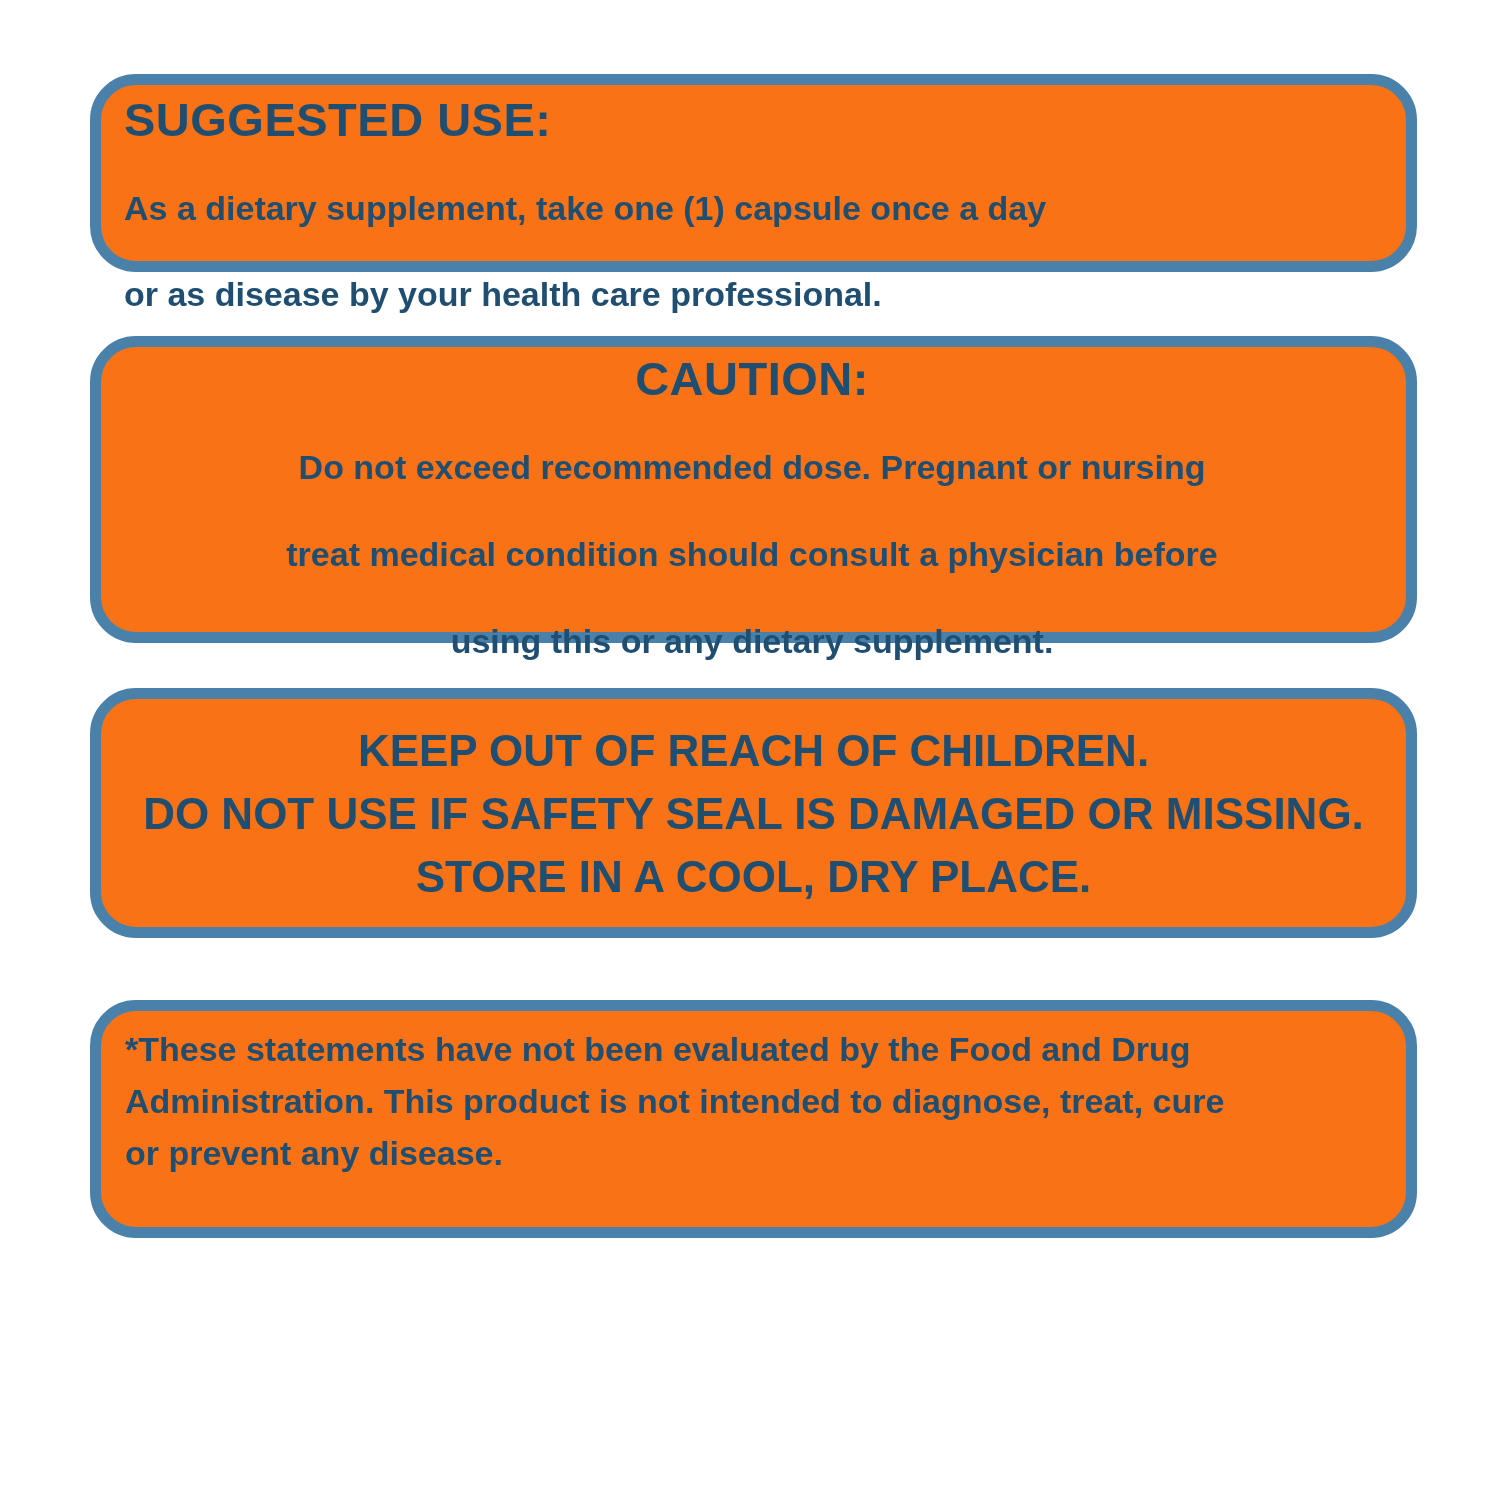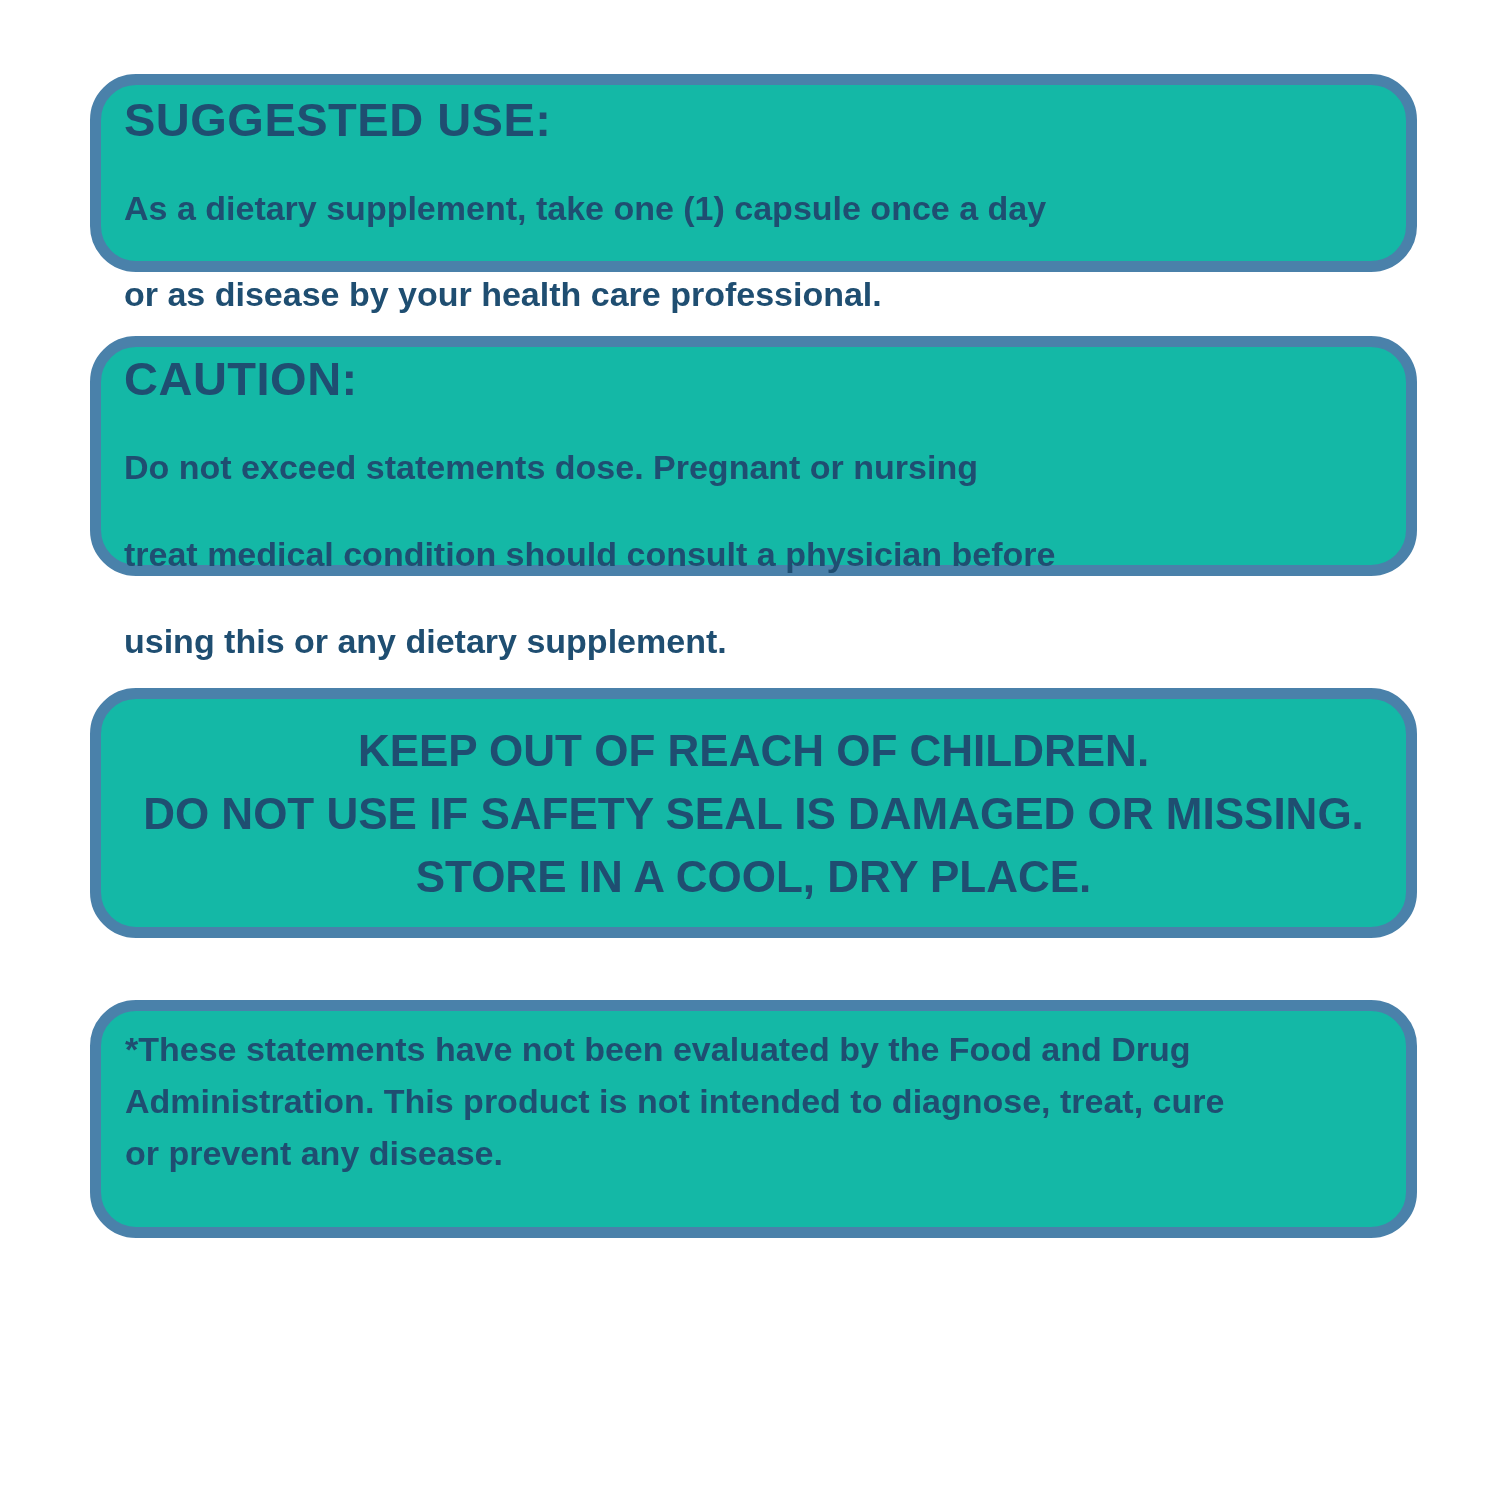--- a/index.html
+++ b/index.html
@@ -16,25 +16,25 @@
     font-weight: bold;
     color: #1f4e71;
     overflow: hidden;
   }
   .panel {
     position: absolute;
     left: 90px;
     width: 1327px;
     border: 11px solid #4a81aa;
     border-radius: 46px;
-    background: #14b8a6;
+    background: #f97316;
     box-sizing: border-box;
   }
   .panel-suggested-use { top: 74px;   height: 198px; padding: 8px 26px 0 23px; }
-  .panel-caution       { top: 336px;  height: 240px; padding: 5px 26px 0 23px; }
+  .panel-caution       { top: 336px;  height: 307px; padding: 5px 26px 0 23px; text-align: center; }
   .panel-warnings      { top: 688px;  height: 250px; display: flex; flex-direction: column; justify-content: center; align-items: center; padding: 0 14px; }
   .panel-disclaimer    { top: 1000px; height: 238px; padding: 12px 26px 0 24px; }
 
   .heading {
     margin: 0;
     font-size: 47px;
     line-height: 54px;
     letter-spacing: 0.5px;
     white-space: nowrap;
   }
@@ -68,21 +68,21 @@
     <h2 class="heading">SUGGESTED USE:</h2>
     <div>
       <div class="body-line">As a dietary supplement, take one (1) capsule once a day</div>
       <div class="body-line">or as disease by your health care professional.</div>
     </div>
   </section>
 
   <section class="panel panel-caution">
     <h2 class="heading">CAUTION:</h2>
     <div>
-      <div class="body-line">Do not exceed statements dose. Pregnant or nursing</div>
+      <div class="body-line">Do not exceed recommended dose. Pregnant or nursing</div>
       <div class="body-line">treat medical condition should consult a physician before</div>
       <div class="body-line">using this or any dietary supplement.</div>
     </div>
   </section>
 
   <section class="panel panel-disclaimer">
     <div class="disclaimer-line">*These statements have not been evaluated by the Food and Drug</div>
     <div class="disclaimer-line">Administration. This product is not intended to diagnose, treat, cure</div>
     <div class="disclaimer-line">or prevent any disease.</div>
   </section>

